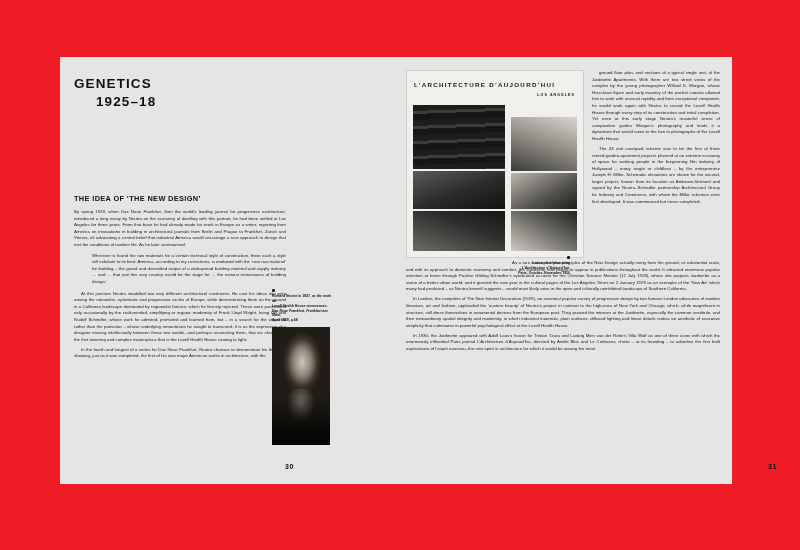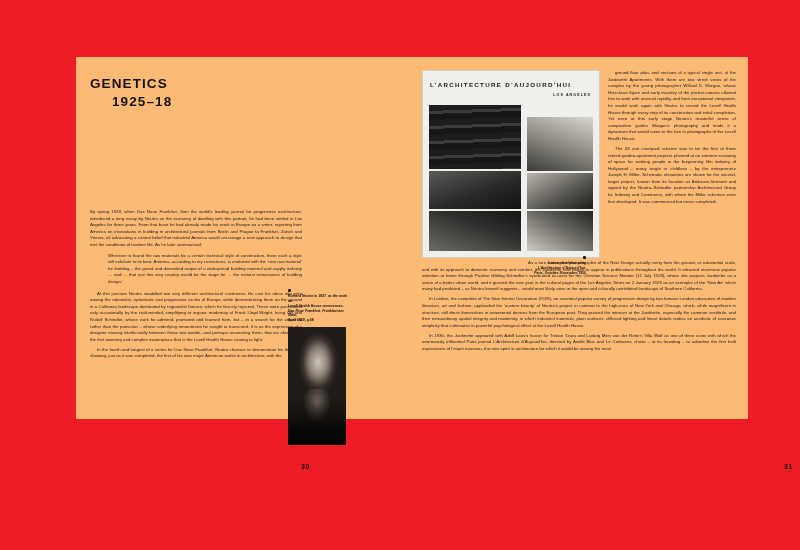--- a/index.html
+++ b/index.html
@@ -3,22 +3,22 @@
 <meta charset="utf-8">
 <style>
   html,body{margin:0;padding:0;}
   body{
     width:800px;height:550px;overflow:hidden;
     background:#ee1c25;
     font-family:"Liberation Sans",sans-serif;
     -webkit-font-smoothing:antialiased;
   }
   .spread{
-    position:absolute;left:76px;top:57px;width:672px;height:362px;
-    background:#fdba74;
+    position:absolute;left:60px;top:57px;width:672px;height:427px;
+    background:#e5e5e5;
   }
   
   .page-left{position:absolute;left:0;top:0;width:336px;height:427px;}
   .page-right{position:absolute;left:336px;top:0;width:336px;height:427px;}
 
   .chapter-title{
     position:absolute;left:14px;top:18px;width:230px;
     font-weight:bold;font-size:13.5px;letter-spacing:1.1px;
     line-height:1.33;color:#111;
   }
@@ -132,20 +132,21 @@
 
 <div class="spread">
 
   <div class="page-left">
 
     <div class="chapter-title">
       <span>GENETICS</span>
       <span class="line2">1925–18</span>
     </div>
 
+    <div class="sec-head">THE IDEA OF ‘THE NEW DESIGN’</div>
 
     <div class="col-left">
       <p class="noind"><span>By spring 1928, when Das Neue Frankfurt, then the world’s leading journal for progressive architecture, introduced a long essay by Neutra on the economy of dwelling with this portrait, he had been settled in Los Angeles for three years. From that base he had already made his mark in Europe as a writer, reporting from America on innovations in building in architectural journals from Berlin and Prague to Frankfurt, Zurich and Vienna, all advocating a central belief that industrial America would encourage a new approach to design that met the conditions of modern life. As he later summarised:</span></p>
       <div class="quote">
         <p>Wherever is found the raw materials for a certain technical style of construction, there such a style will exfoliate to its best. America, according to my convictions, is endowed with the ‘new raw material’ for building – the grand and diversified output of a widespread building material and supply industry … and … that just this very country would be the stage for … the newest renaissance of building design.’</p>
       </div>
       <p><span>At this juncture Neutra straddled two very different architectural continents. He cast his ideas into print among the rationalist, systematic and progressive circles of Europe, while demonstrating them on the ground in a California landscape dominated by regionalist fancies, which he fiercely rejected. These were punctuated only occasionally by the craft-minded, simplifying or organic modernity of Frank Lloyd Wright, Irving Gill and Rudolf Schindler, whose work he admired, promoted and learned from, but – in a search for the universal rather than the particular – whose underlying romanticism he sought to transcend. It is as the expression of a designer moving intellectually between these two worlds, and perhaps reconciling them, that we should see the first towering and complex masterpiece that is the Lovell Health House coming to light.</span></p>
       <p><span>In the fourth and longest of a series for Das Neue Frankfurt, Neutra chooses to demonstrate his thesis by showing, just as it was completed, the first of his own major American works in architecture, with the</span></p>
     </div>
 

